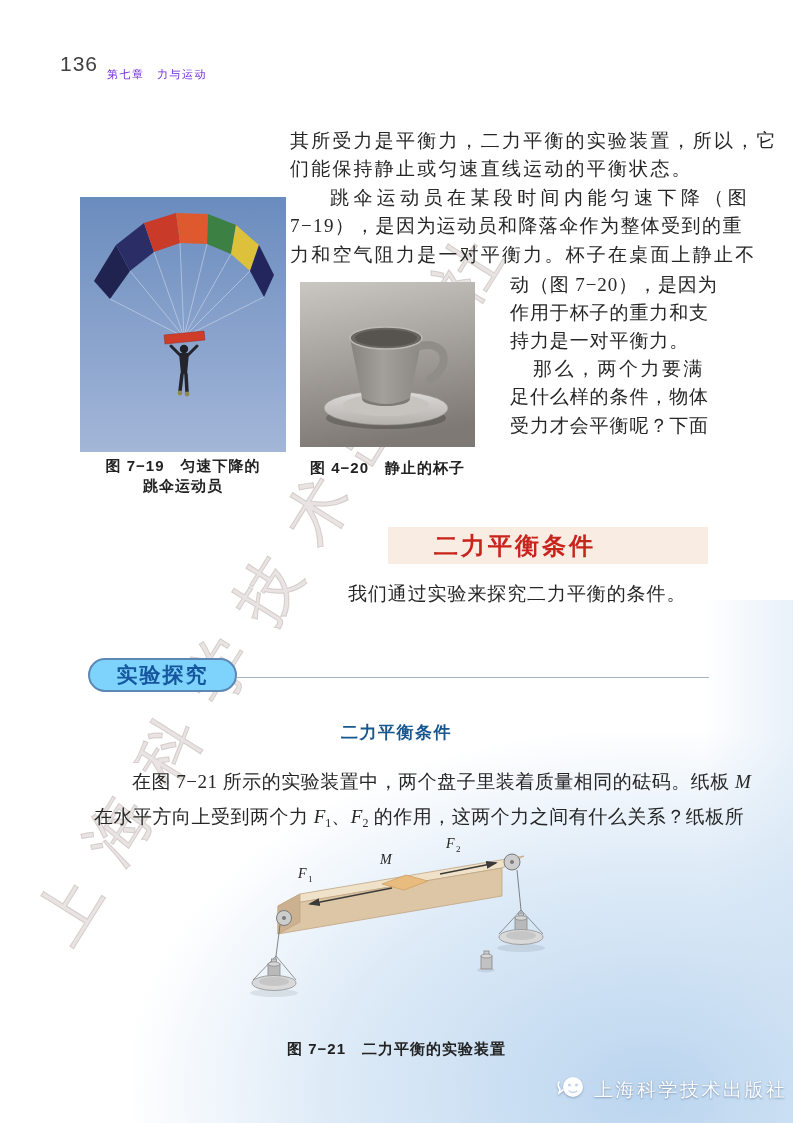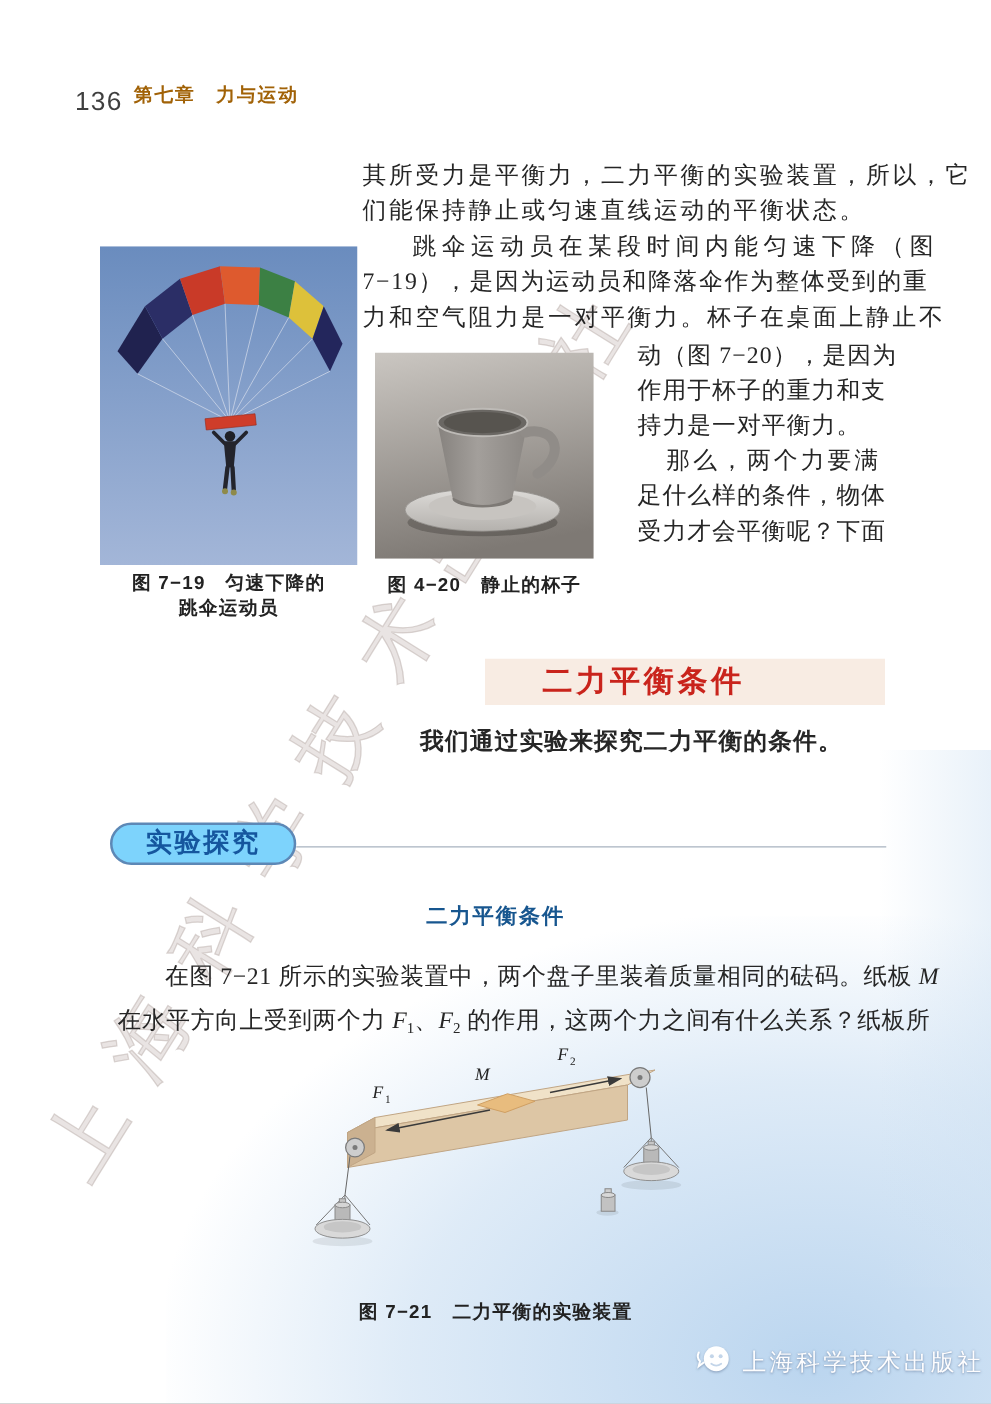--- a/index.html
+++ b/index.html
@@ -15,21 +15,21 @@
         font-size:64px;letter-spacing:30px;white-space:nowrap;z-index:1;
         color:rgba(199,188,184,0.40);-webkit-text-stroke:1px rgba(186,174,170,0.5);
         font-family:"Liberation Serif",serif;}
   
   .t{position:absolute;white-space:nowrap;color:#262626;z-index:2;}
   .body19{font-size:19px;line-height:22px;}
   .ls2{letter-spacing:2.2px}.ls45{letter-spacing:4.4px}.ls15{letter-spacing:1.4px}
   .ls1{letter-spacing:0.9px}.ls25{letter-spacing:2.5px}.ls05{letter-spacing:0.5px}
   .ind2{text-indent:40px}.ind1{text-indent:23px}.indE{text-indent:38px}
   .hdr-num{font-family:"Liberation Sans",sans-serif;font-size:21px;color:#3f3f3f;letter-spacing:1px;}
-  .hdr-ch{font-family:"Liberation Sans",sans-serif;font-size:15px;font-weight:bold;color:#a16207;letter-spacing:1.5px;}
+  .hdr-ch{font-family:"Liberation Sans",sans-serif;font-size:11px;font-weight:normal;color:#6d28d9;letter-spacing:1.5px;}
   .caption{position:absolute;font-family:"Liberation Sans",sans-serif;font-weight:bold;font-size:15px;
         color:#222;letter-spacing:1px;text-align:center;z-index:2;}
   .band{position:absolute;left:388px;top:527px;width:320px;height:37px;background:#f8ece3;z-index:2;}
   .band-title{font-family:"Liberation Sans",sans-serif;font-weight:bold;font-size:24px;color:#c9241c;
         line-height:37px;padding-left:46px;letter-spacing:3px;}
   .badge{position:absolute;left:88px;top:658px;width:149px;height:34px;box-sizing:border-box;
         border:2px solid #5d88b6;border-radius:18px;background:#7dd3fc;text-align:center;line-height:30px;
         font-family:"Liberation Sans",sans-serif;font-weight:bold;font-size:21px;color:#15569e;
         letter-spacing:2px;z-index:2;}
   .badge-rule{position:absolute;left:237px;top:677px;width:472px;height:1px;background:#a8b3c0;z-index:1;}
@@ -47,21 +47,21 @@
 </head>
 <body>
 
 <div class="page">
 
   <div class="corner-glow"></div>
   <div class="right-wash"></div>
 
   <div class="watermark">上海科学技术出版社</div>
 
-  <div class="t hdr-num" style="left:60px;top:70px;">136</div>
+  <div class="t hdr-num" style="left:60px;top:52px;">136</div>
   <div class="t hdr-ch" style="left:107px;top:67px;">第七章　力与运动</div>
 
   <div class="t body19 ls2" style="left:290px;top:130px;">其所受力是平衡力，二力平衡的实验装置，所以，它</div>
   <div class="t body19 ls2" style="left:290px;top:158px;">们能保持静止或匀速直线运动的平衡状态。</div>
   <div class="t body19 ls45 ind2" style="left:290px;top:187px;">跳伞运动员在某段时间内能匀速下降（图</div>
   <div class="t body19 ls15" style="left:290px;top:215px;">7−19），是因为运动员和降落伞作为整体受到的重</div>
   <div class="t body19 ls2" style="left:290px;top:244px;">力和空气阻力是一对平衡力。杯子在桌面上静止不</div>
 
   <div class="t body19 ls1" style="left:510px;top:274px;">动（图 7−20），是因为</div>
   <div class="t body19 ls1" style="left:510px;top:302px;">作用于杯子的重力和支</div>
@@ -139,21 +139,21 @@
       <ellipse cx="86" cy="56" rx="36" ry="11" fill="#6a6763"></ellipse>
       <ellipse cx="86" cy="56" rx="31" ry="8.5" fill="#57544f"></ellipse>
       <ellipse cx="86" cy="56" rx="36" ry="11" fill="none" stroke="#bdbab6" stroke-width="1.5"></ellipse>
     </g>
   </svg>
   <div class="caption" style="left:300px;top:459px;width:175px;">图 4−20　静止的杯子</div>
 
   <div class="band">
     <div class="band-title">二力平衡条件</div>
   </div>
-  <div class="t body19 ls1" style="left:336px;top:583px;font-weight:bold;">我们通过实验来探究二力平衡的条件。</div>
+  <div class="t body19 ls1" style="left:348px;top:583px;">我们通过实验来探究二力平衡的条件。</div>
 
   <div class="badge-rule"></div>
   <div class="badge">实验探究</div>
 
   <div class="exp-subtitle">二力平衡条件</div>
 
   <div class="t body19 ls05 indE" style="left:94px;top:771px;">
     <span>在图 7−21 所示的实验装置中，两个盘子里装着质量相同的砝码。纸板 </span><span class="fi">M</span>
   </div>
   <div class="t body19 ls05" style="left:94px;top:806px;">

